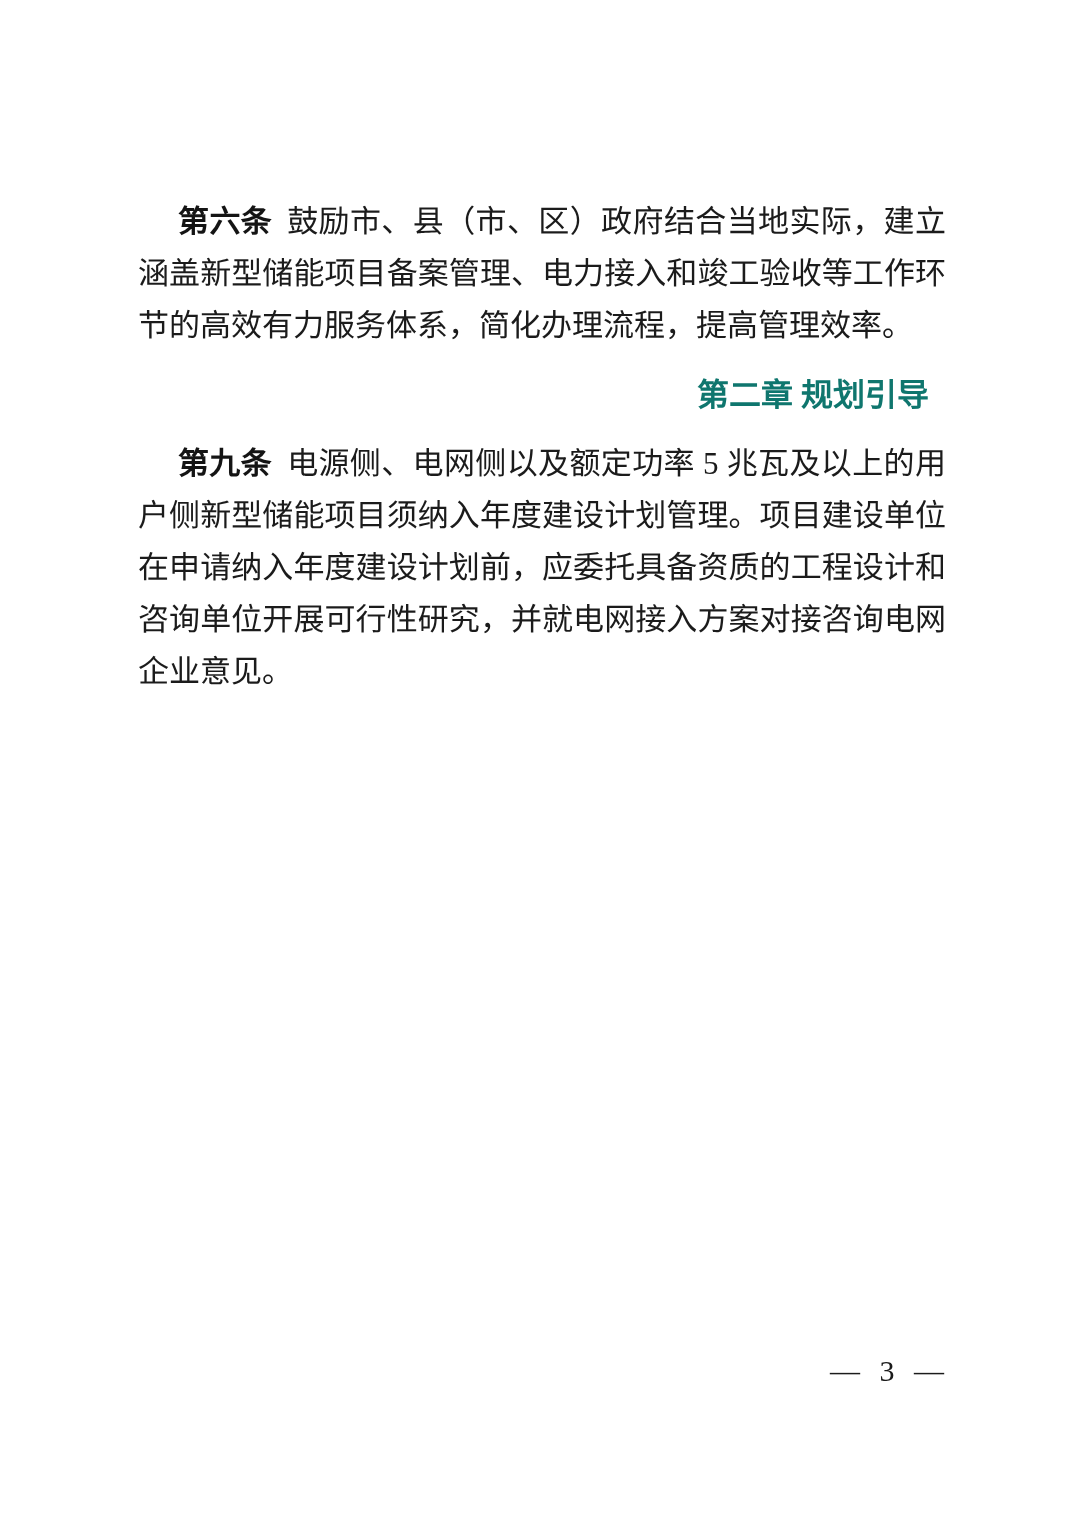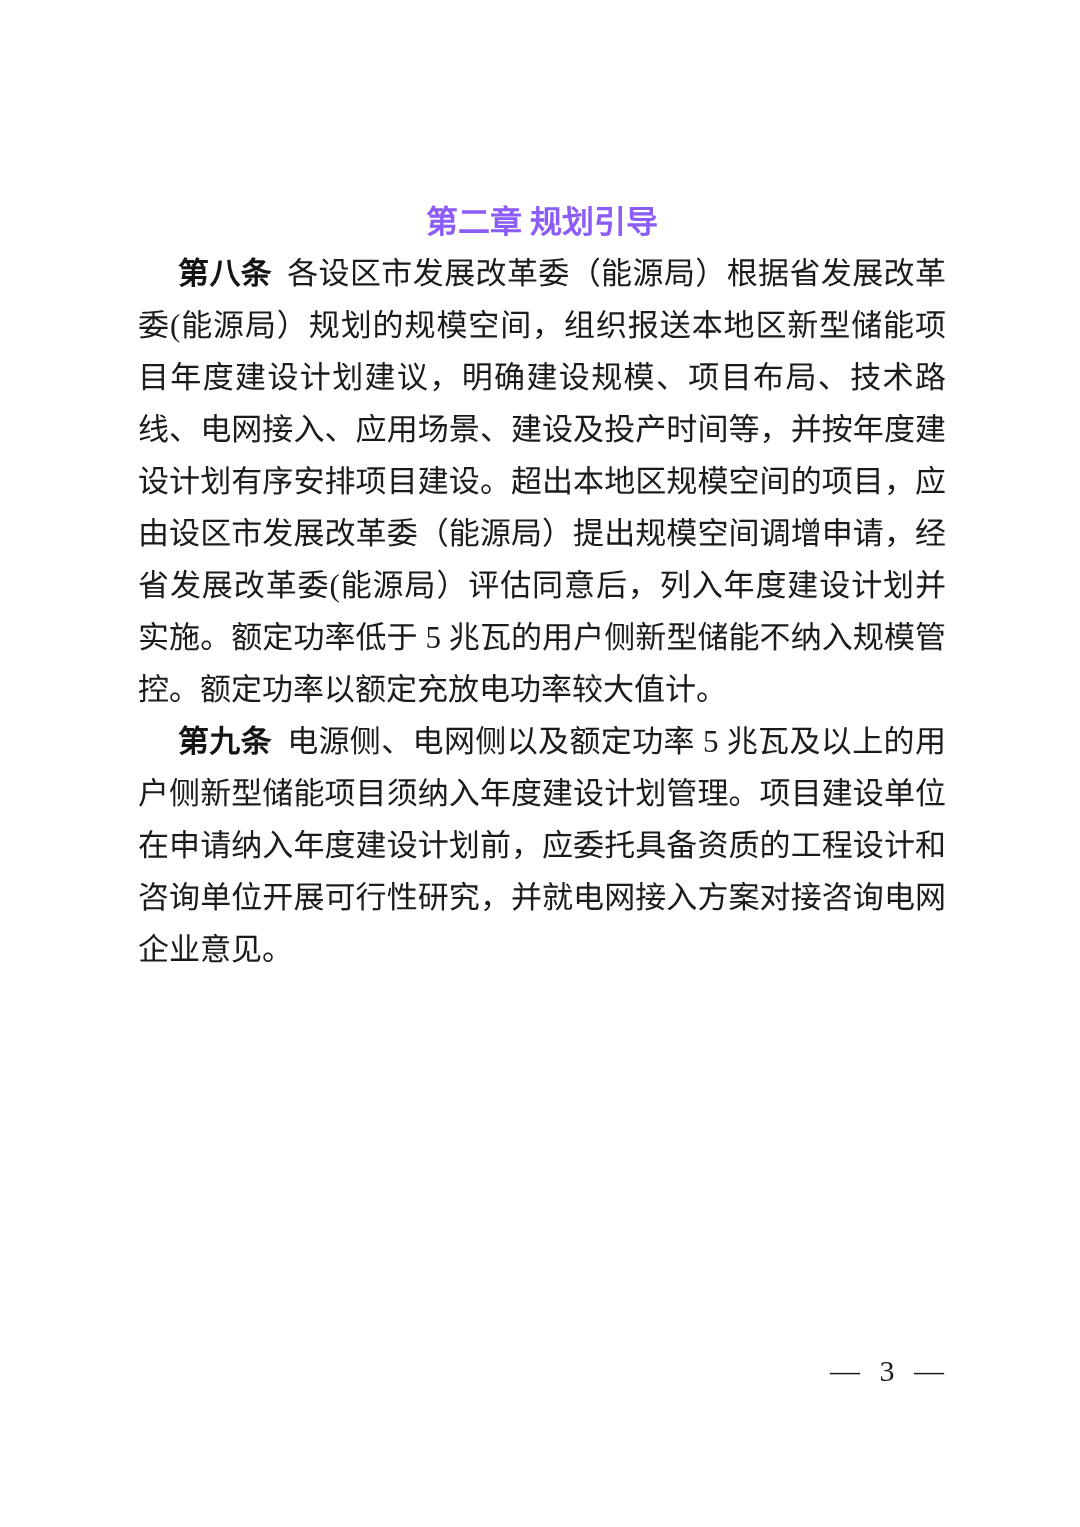--- a/index.html
+++ b/index.html
@@ -29,49 +29,49 @@
     line-height: 52px;
     text-align: justify;
     text-indent: 40px;
   }
   .para .lead {
     font-weight: bold;
     color: #141414;
     margin-right: 15px;
   }
   .chapter {
-    margin: 0;
+    margin: 17px;
     font-size: 32px;
     font-weight: bold;
-    color: #8b5cf6;
+    color: #0f766e;
     line-height: 52px;
-    text-align: center;
+    text-align: right;
     text-indent: 0;
   }
   .page-number {
     position: absolute;
     right: 130px;
     bottom: 138px;
     font-size: 30px;
     line-height: 36px;
     letter-spacing: 6px;
     color: #1b1b1b;
     white-space: pre;
   }
 </style>
 </head>
 <body>
 
 <div class="page">
   <div class="content">
 
+    <p class="para"><span class="lead">第六条</span><span>鼓励市、县（市、区）政府结合当地实际，建立涵盖新型储能项目备案管理、电力接入和竣工验收等工作环节的高效有力服务体系，简化办理流程，提高管理效率。</span></p>
 
     <h2 class="chapter">第二章 规划引导</h2>
 
 
-    <p class="para"><span class="lead">第八条</span><span>各设区市发展改革委（能源局）根据省发展改革委(能源局）规划的规模空间，组织报送本地区新型储能项目年度建设计划建议，明确建设规模、项目布局、技术路线、电网接入、应用场景、建设及投产时间等，并按年度建设计划有序安排项目建设。超出本地区规模空间的项目，应由设区市发展改革委（能源局）提出规模空间调增申请，经省发展改革委(能源局）评估同意后，列入年度建设计划并实施。额定功率低于 5 兆瓦的用户侧新型储能不纳入规模管控。额定功率以额定充放电功率较大值计。</span></p>
 
     <p class="para"><span class="lead">第九条</span><span>电源侧、电网侧以及额定功率 5 兆瓦及以上的用户侧新型储能项目须纳入年度建设计划管理。项目建设单位在申请纳入年度建设计划前，应委托具备资质的工程设计和咨询单位开展可行性研究，并就电网接入方案对接咨询电网企业意见。</span></p>
 
   </div>
 
   <div class="page-number">— 3 —</div>
 </div>
 
 </body></html>

